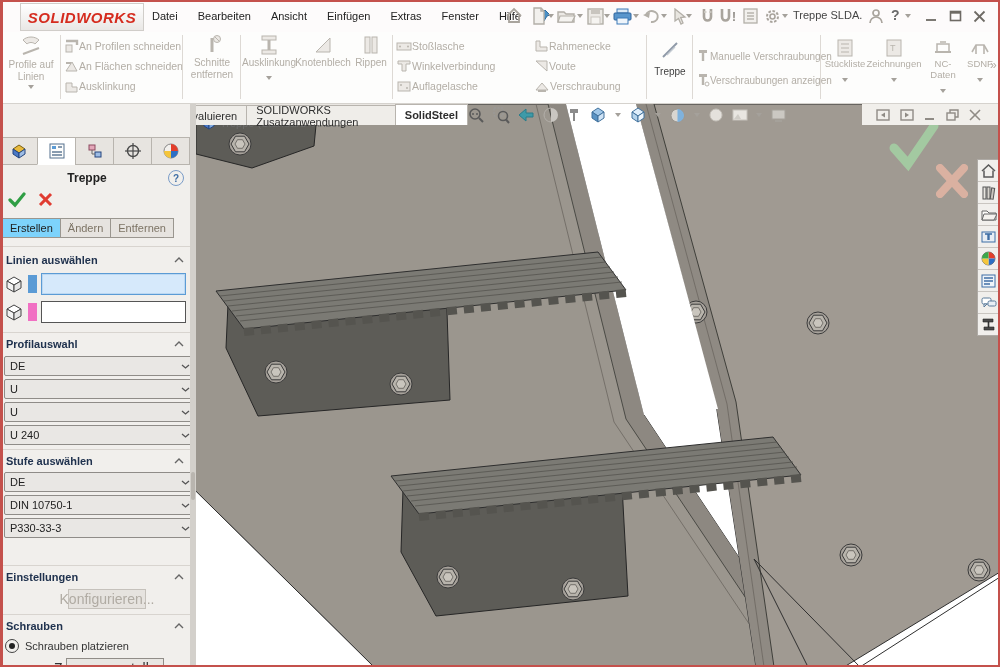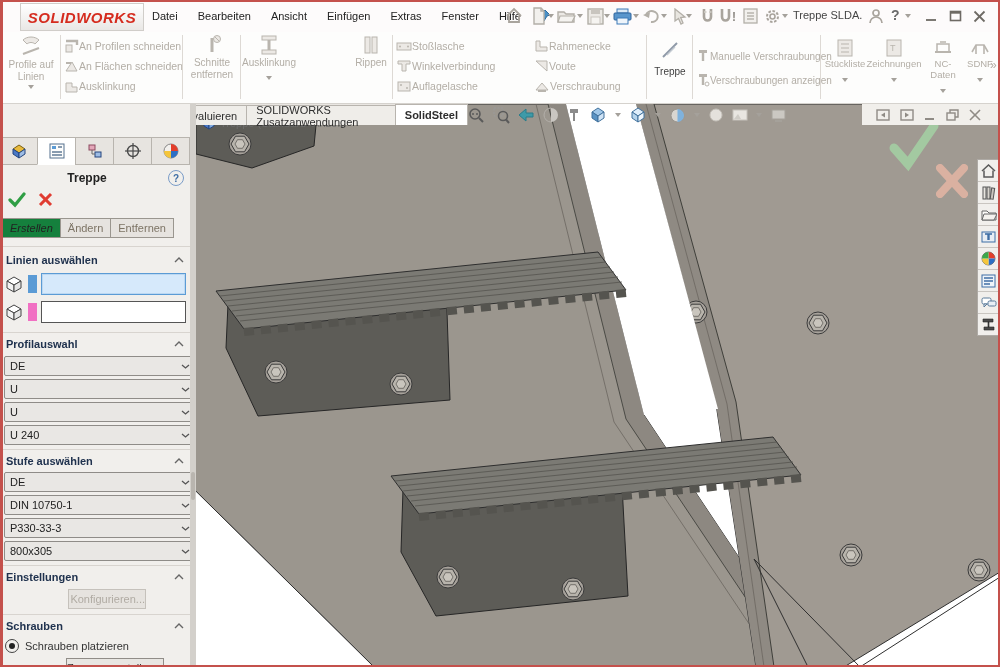--- a/index.html
+++ b/index.html
@@ -44,23 +44,23 @@
   .divider{left:0;width:190px;height:1px;background:#d8d4cf;}
   .dropdown{left:4px;width:180px;height:18px;background:#e9e7e4;border:1px solid #8f8c88;border-radius:2px;
             display:flex;align-items:center;padding:0 5px;font-size:11px;color:#222;}
   .dropdown .chev{margin-left:auto;}
   .selrow{left:4px;width:182px;height:24px;display:flex;align-items:center;gap:4px;}
   .selbox{height:20px;flex:1;border:1px solid #555;background:#fff;}
   .selbox.active{background:#d6e9fb;border:1px solid #5b9bd5;box-shadow:inset 0 0 0 1px #bcd8f2;}
   .swatch{width:9px;height:18px;}
   .modetab{height:18px;padding:0 7px;border:1px solid #9a968f;background:#e6e3df;color:#7d7465;
            display:flex;align-items:center;font-size:11px;margin-left:-1px;}
-  .modetab.active{background:#15803d;color:#222;font-style:italic;}
+  .modetab.active{background:#7dd3fc;color:#222;}
   .panelbtn{height:18px;border:1px solid #918d88;background:#e8e6e2;display:flex;align-items:center;
-            justify-content:flex-end;font-size:11px;color:#333;}
+            justify-content:center;font-size:14px;color:#333;}
   .panelbtn.disabled{color:#b0aba3;border-color:#c5c1bb;background:#e6e3df;}
   .radio{width:12px;height:12px;border:1px solid #444;border-radius:50%;display:flex;align-items:center;justify-content:center;}
   .radio .dot{width:6px;height:6px;border-radius:50%;background:#222;}
   
   #splitter{left:190px;top:104px;width:6px;height:563px;background:#d3d0cb;}
   #side-toolbar{left:977px;top:159px;width:23px;background:#f1efec;border:1px solid #aeaaa5;}
   .sidebtn{width:21px;height:21px;display:flex;align-items:center;justify-content:center;border-bottom:1px solid #c9c5c0;}
   #tree-item{left:202px;top:116px;display:flex;align-items:center;gap:4px;color:#6d6d6d;font-size:11px;}
   #hud{left:468px;top:105px;display:flex;align-items:center;gap:8px;height:20px;}
   
@@ -446,20 +446,28 @@
       <span class="icon">
           <svg width="20" height="22" viewBox="0 0 20 22">
             <rect x="3" y="2" width="14" height="4" fill="#ece9e5" stroke="#b9b5ae"></rect>
             <line x1="10" y1="6" x2="10" y2="16" stroke="#b9b5ae" stroke-width="3"></line>
             <rect x="3" y="16" width="14" height="4" fill="#ece9e5" stroke="#b9b5ae"></rect>
           </svg>
         </span>
       <span class="lbl">Ausklinkung</span>
       <span class="ddtri" style="margin-top:7px"></span>
     </div>
+    <div class="abs bigbtn dis" style="left:296px;width:54px">
+      <span class="icon">
+          <svg width="22" height="22" viewBox="0 0 22 22">
+            <polygon points="4,18 18,4 18,18" fill="#ece9e5" stroke="#b9b5ae"></polygon>
+          </svg>
+        </span>
+      <span class="lbl">Knotenblech</span>
+    </div>
     <div class="abs bigbtn dis" style="left:352px;width:38px">
       <span class="icon">
           <svg width="20" height="22" viewBox="0 0 20 22">
             <rect x="4" y="3" width="5" height="16" fill="#ece9e5" stroke="#b9b5ae"></rect>
             <rect x="11" y="3" width="5" height="16" fill="#ece9e5" stroke="#b9b5ae"></rect>
           </svg>
         </span>
       <span class="lbl">Rippen</span>
     </div>
     <div class="abs rdiv" style="left:392px"></div>
@@ -801,28 +809,20 @@
         </span>
     </div>
     <div class="abs dropdown" style="top:414px">
       <span>P330-33-3</span>
       <span class="icon chev">
           <svg width="9" height="5" viewBox="0 0 9 5">
             <polyline points="1,1 4.5,4 8,1" fill="none" stroke="#555" stroke-width="1.3"></polyline>
           </svg>
         </span>
     </div>
-    <div class="abs dropdown" style="top:437px">
-      <span>800x305</span>
-      <span class="icon chev">
-          <svg width="9" height="5" viewBox="0 0 9 5">
-            <polyline points="1,1 4.5,4 8,1" fill="none" stroke="#555" stroke-width="1.3"></polyline>
-          </svg>
-        </span>
-    </div>
     <div class="abs divider" style="top:461px"></div>
 
     <div class="abs hdrrow" style="top:467px">
       <span class="sec-head">Einstellungen</span>
       <span class="icon chev">
           <svg width="10" height="6" viewBox="0 0 10 6">
             <polyline points="1,5 5,1 9,5" fill="none" stroke="#666" stroke-width="1.4"></polyline>
           </svg>
         </span>
     </div>

